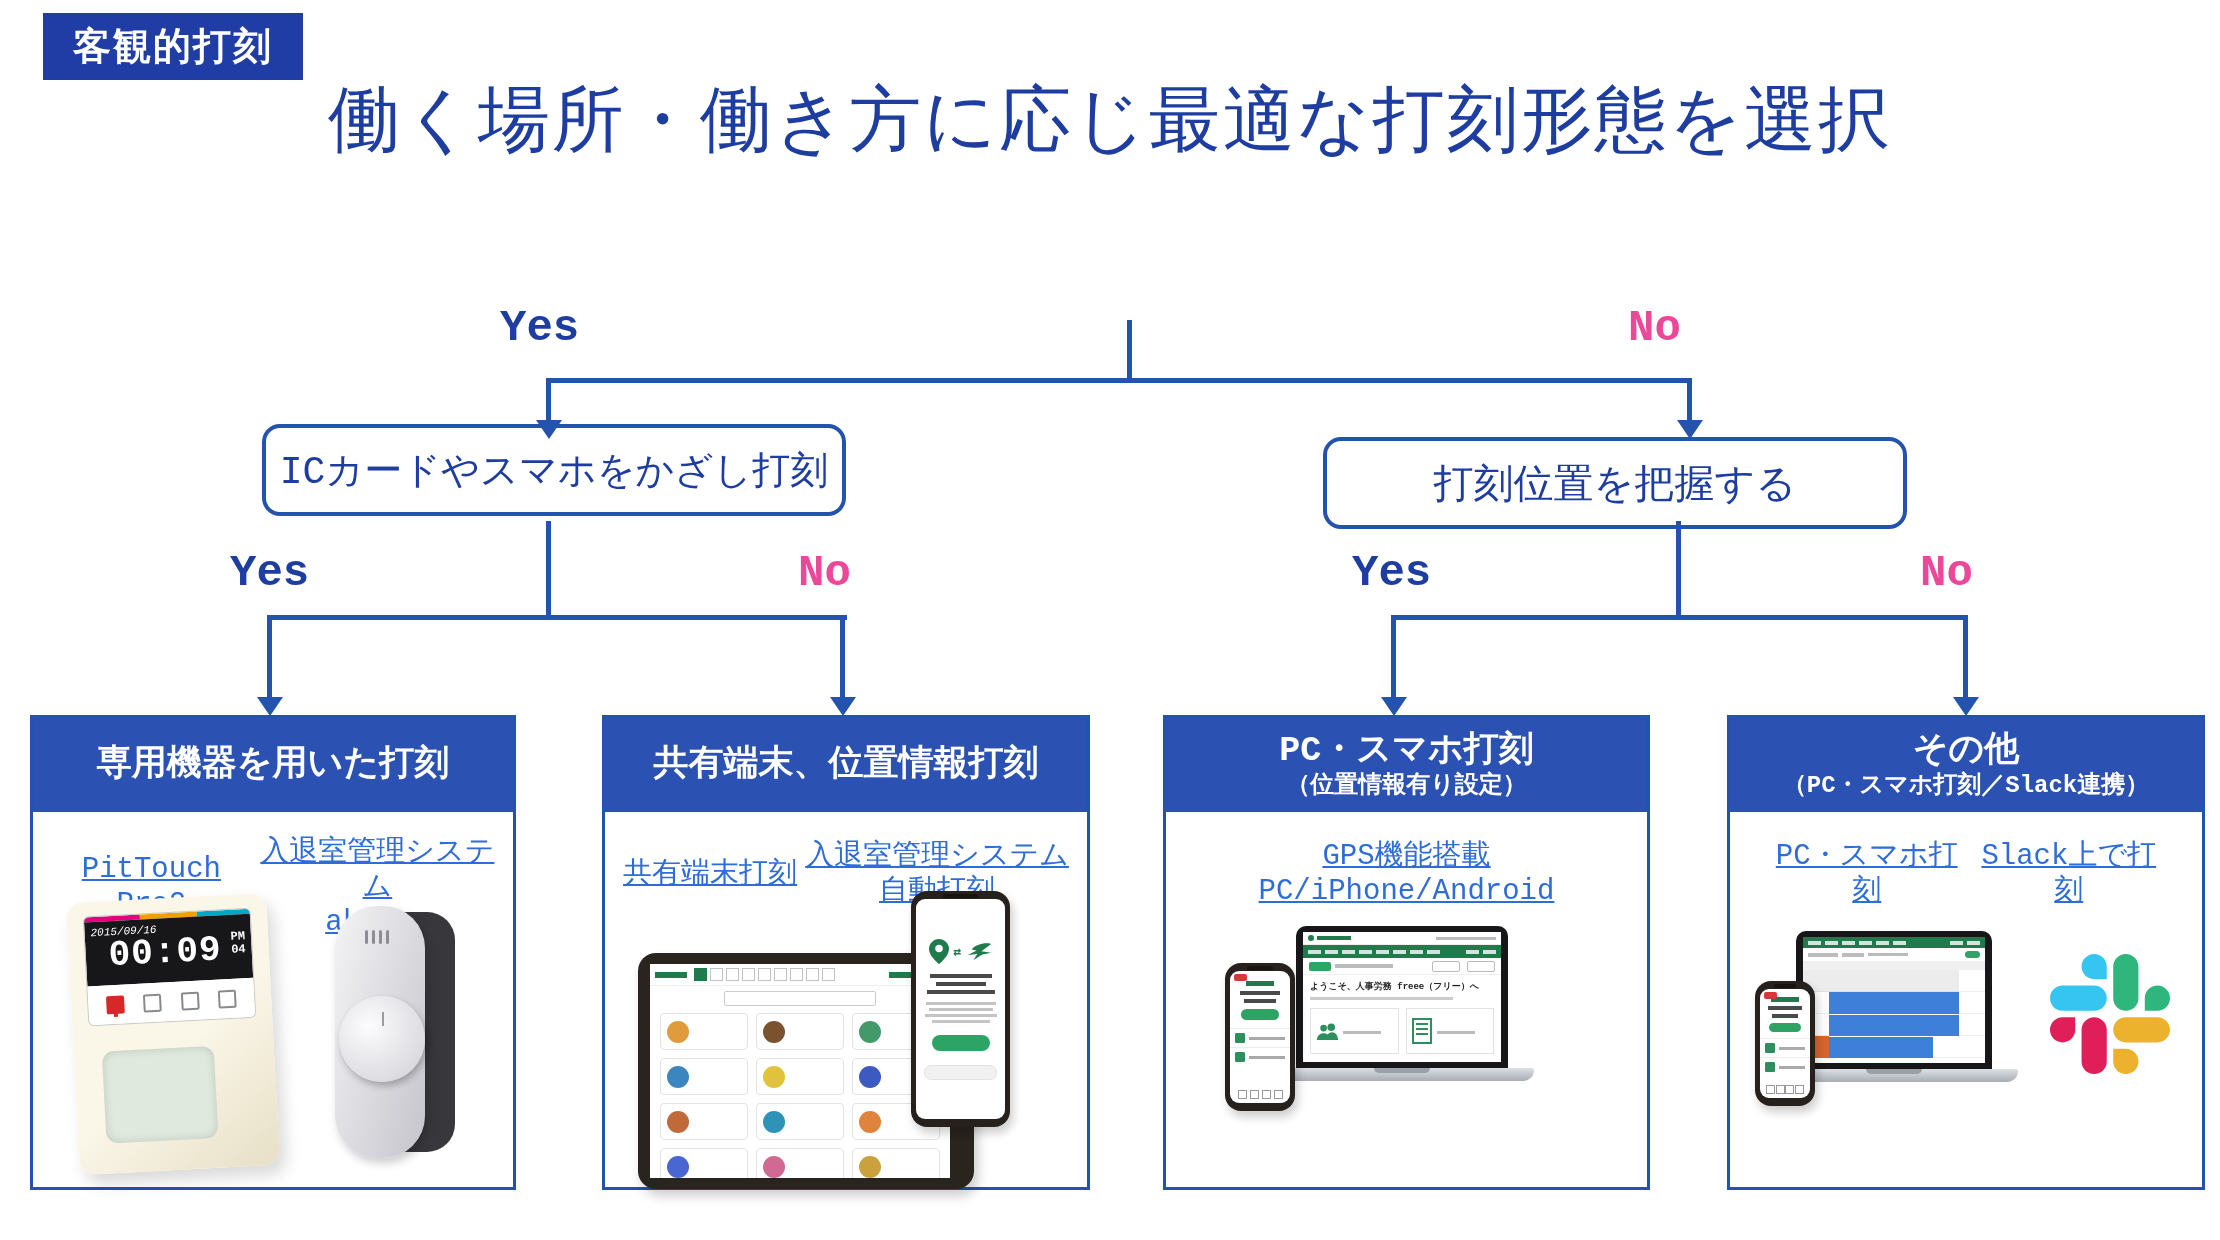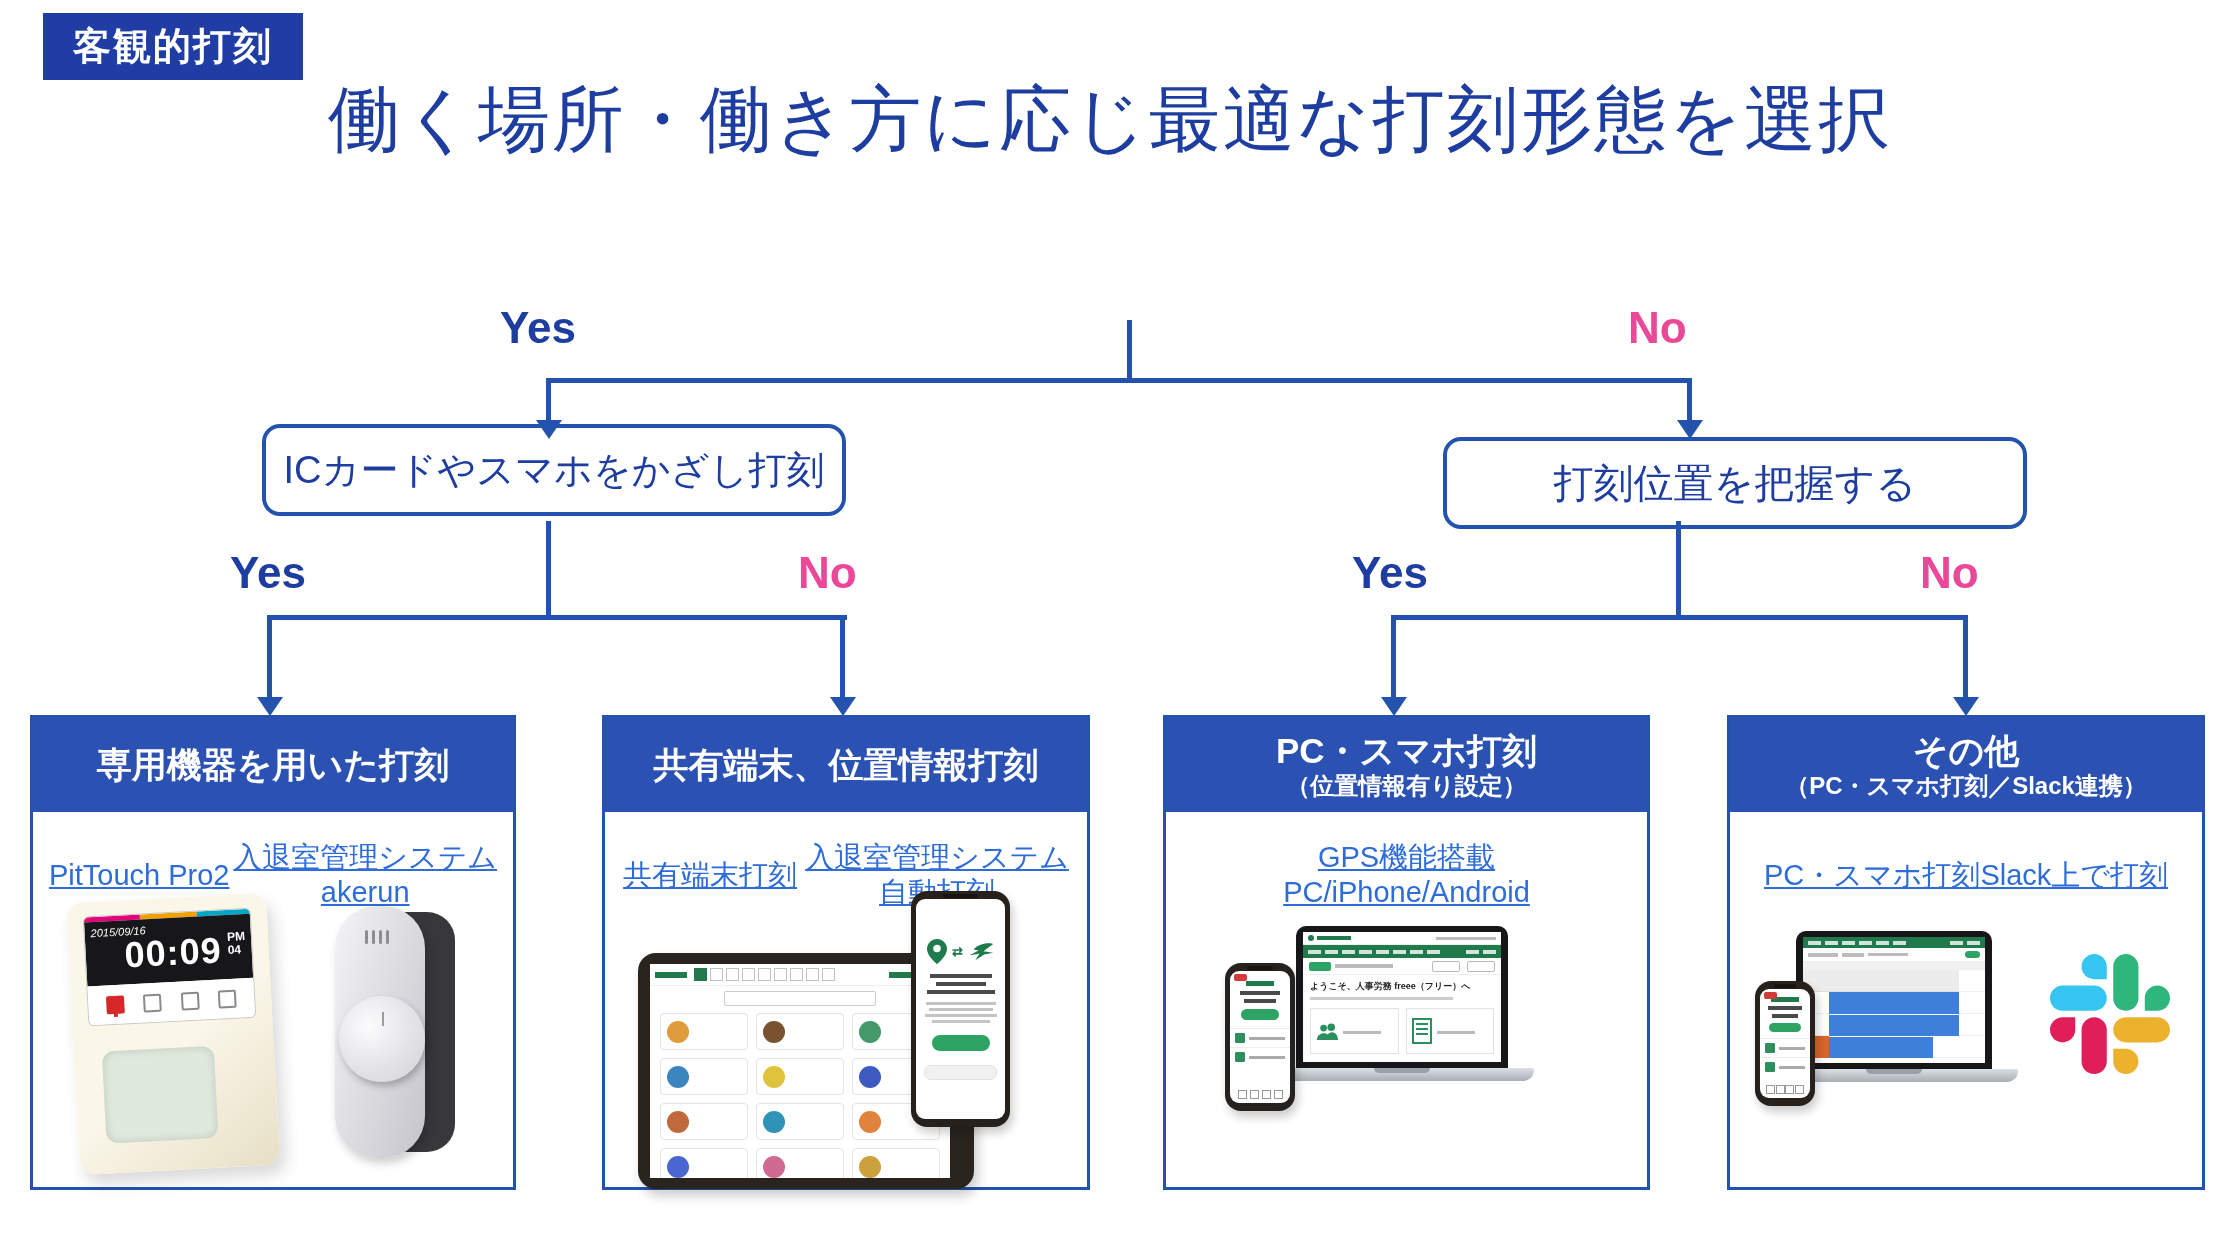--- a/index.html
+++ b/index.html
@@ -1,30 +1,30 @@
 <!DOCTYPE html>
 <html><head>
 <meta charset="utf-8">
 <style>
   html,body{margin:0;padding:0;background:#fff}
   #canvas{position:relative;width:2220px;height:1240px;background:#fff;overflow:hidden;
-          font-family:Liberation Sans, sans-serif;}
+          font-family:Liberation Mono, monospace;}
 
   
   .badge{position:absolute;left:43px;top:13px;background:#1f3da5;color:#fff;
          font-size:38px;font-weight:bold;padding:8px 30px;letter-spacing:2px}
   .page-title{position:absolute;left:0;right:0;top:72px;text-align:center;
               font-size:72px;color:#1e3da0;letter-spacing:2px}
 
   
   .dbox{position:absolute;border:4px solid #2453ad;border-radius:18px;background:#fff;
         display:flex;align-items:center;justify-content:center;color:#1e3da0}
   #box-root{left:846px;top:240px;width:570px;height:80px;font-size:40px}
   #box-left{left:262px;top:424px;width:576px;height:84px;font-size:38px}
-  #box-right{left:1443px;top:437px;width:576px;height:84px;font-size:40px}
+  #box-right{left:1323px;top:437px;width:576px;height:84px;font-size:40px}
 
   
   .ln{position:absolute;background:#2453ad}
   .arrow{position:absolute;width:0;height:0;border-left:13px solid transparent;
          border-right:13px solid transparent;border-top:19px solid #2453ad}
   .yn{position:absolute;font-weight:bold;font-size:44px}
   .yn.yes{color:#1e3da0}.yn.no{color:#ec4899}
 
   
   .card{position:absolute;top:715px;height:475px;background:#fff;border:3px solid #2453ad;box-sizing:border-box}

